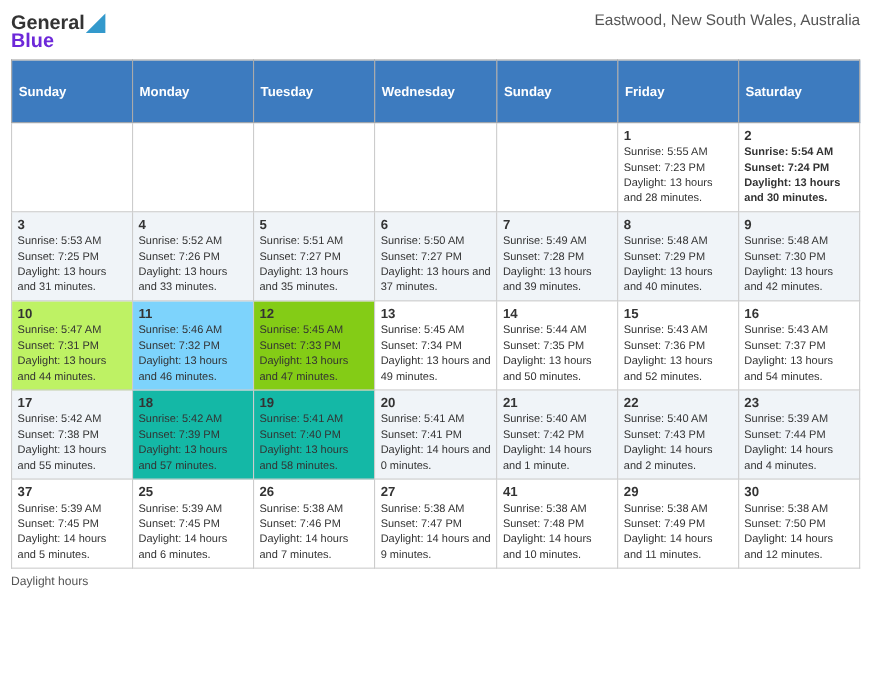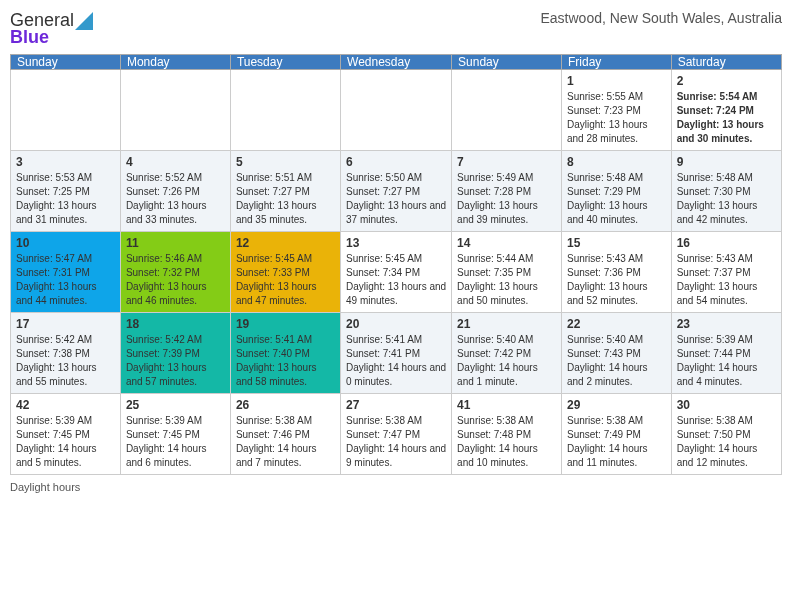--- a/index.html
+++ b/index.html
@@ -16,21 +16,21 @@
       align-items: flex-start;
       margin-bottom: 6px;
     }
     .logo {
       display: flex;
       align-items: center;
       gap: 2px;
     }
     .logo-text-general {
       font-size: 18px;
-      font-weight: normal;
+      font-weight: bold;
       color: #333;
     }
     .logo-text-blue {
       font-size: 18px;
       font-weight: bold;
       color: #6d28d9;
     }
     .title-area {
       text-align: right;
     }
@@ -44,23 +44,23 @@
       color: #555;
     }
     .calendar {
       width: 100%;
       border-collapse: collapse;
     }
     .calendar th {
       background-color: #3d7bbf;
       color: #fff;
       font-size: 12px;
-      font-weight: normal;
+      font-weight: bold;
       text-align: left;
-      padding: 0 6px;
+      padding: 21px 6px;
       border: 1px solid #aaa;
     }
     .calendar td {
       border: 1px solid #ccc;
       vertical-align: top;
       padding: 4px 5px;
       font-size: 10px;
       color: #333;
       width: 113px;
       min-height: 80px;
@@ -185,33 +185,33 @@
 Daylight: 13 hours and 40 minutes.</div>
         </td>
         <td style="background: rgb(240, 244, 248);">
           <span class="day-num">9</span>
           <div class="day-info" style="white-space: pre-line;">Sunrise: 5:48 AM
 Sunset: 7:30 PM
 Daylight: 13 hours and 42 minutes.</div>
         </td>
       </tr>
       <tr>
-        <td style="background: #0ea5e9;">
+        <td style="background: #bef264;">
           <span class="day-num">10</span>
           <div class="day-info" style="white-space: pre-line;">Sunrise: 5:47 AM
 Sunset: 7:31 PM
 Daylight: 13 hours and 44 minutes.</div>
         </td>
-        <td style="background: #84cc16;">
+        <td style="background: #7dd3fc;">
           <span class="day-num">11</span>
           <div class="day-info" style="white-space: pre-line;">Sunrise: 5:46 AM
 Sunset: 7:32 PM
 Daylight: 13 hours and 46 minutes.</div>
         </td>
-        <td style="background: #eab308;">
+        <td style="background: #84cc16;">
           <span class="day-num">12</span>
           <div class="day-info" style="white-space: pre-line;">Sunrise: 5:45 AM
 Sunset: 7:33 PM
 Daylight: 13 hours and 47 minutes.</div>
         </td>
         <td style="background: rgb(255, 255, 255);">
           <span class="day-num">13</span>
           <div class="day-info" style="white-space: pre-line;">Sunrise: 5:45 AM
 Sunset: 7:34 PM
 Daylight: 13 hours and 49 minutes.</div>
@@ -274,21 +274,21 @@
         </td>
         <td style="background: rgb(240, 244, 248);">
           <span class="day-num">23</span>
           <div class="day-info" style="white-space: pre-line;">Sunrise: 5:39 AM
 Sunset: 7:44 PM
 Daylight: 14 hours and 4 minutes.</div>
         </td>
       </tr>
       <tr>
         <td style="background: rgb(255, 255, 255);">
-          <span class="day-num">42</span>
+          <span class="day-num">37</span>
           <div class="day-info" style="white-space: pre-line;">Sunrise: 5:39 AM
 Sunset: 7:45 PM
 Daylight: 14 hours and 5 minutes.</div>
         </td>
         <td style="background: rgb(255, 255, 255);">
           <span class="day-num">25</span>
           <div class="day-info" style="white-space: pre-line;">Sunrise: 5:39 AM
 Sunset: 7:45 PM
 Daylight: 14 hours and 6 minutes.</div>
         </td>

